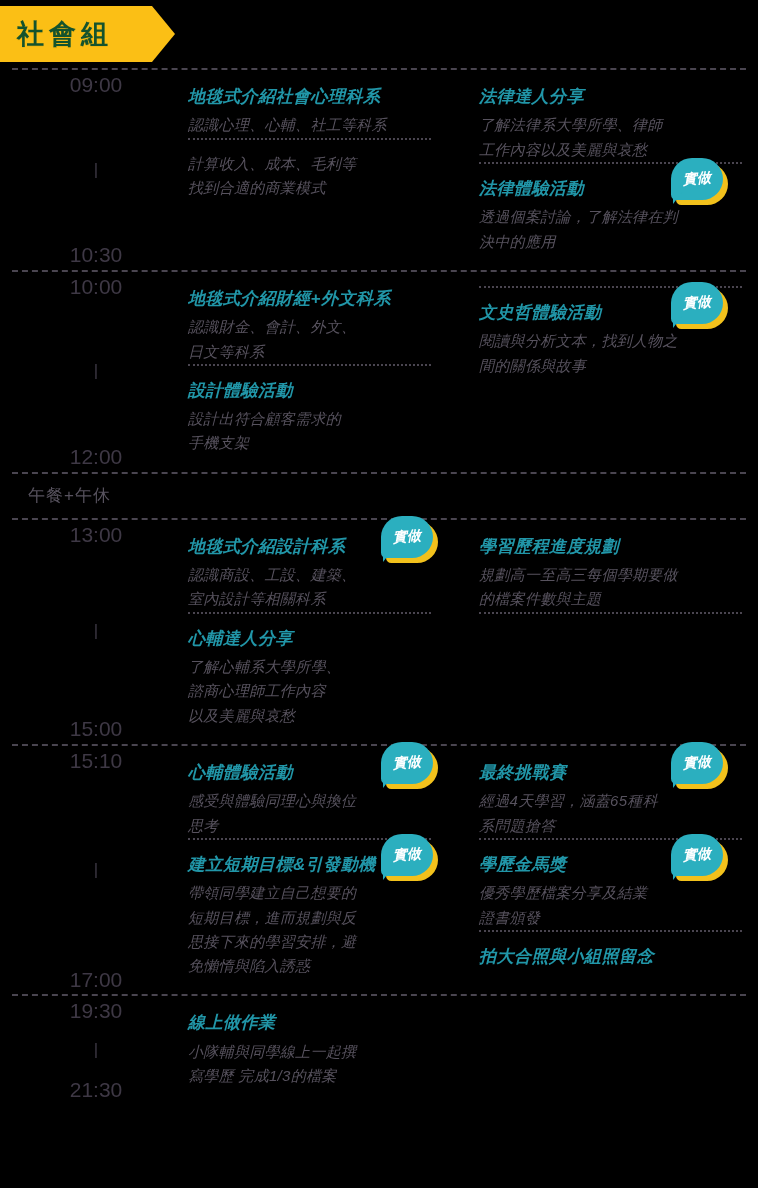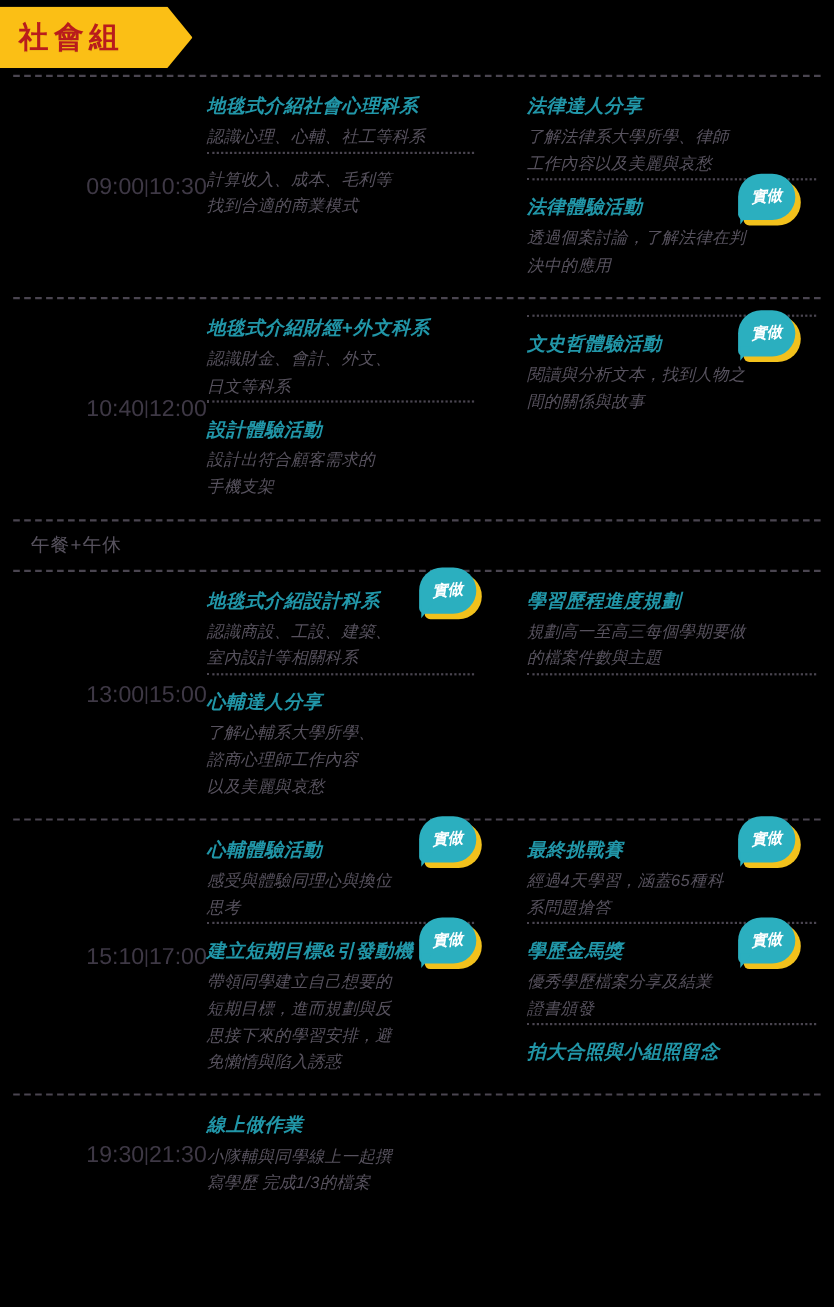--- a/index.html
+++ b/index.html
@@ -27,36 +27,36 @@
   .tab-day3 { position: absolute; left: 125px; top: 0; width: 150px; }
   .tab-day4 { position: absolute; left: 375px; top: 0; width: 150px; }
   .grouptag {
     position: absolute; left: 0; top: 6px;
     width: 175px; height: 56px;
     background: #FBBF15;
     clip-path: polygon(0 0, 152px 0, 175px 28px, 152px 56px, 0 56px);
     display: flex; align-items: center;
   }
   .grouptag-label {
-    color: #b91c1c; font-size: 27px; font-weight: bold;
+    color: #14532d; font-size: 27px; font-weight: bold;
     letter-spacing: 5px; padding-left: 17px;
     text-shadow: 0 1px 0 rgba(0,0,0,.05);
   }
 
   
   .schedule { position: relative; width: 758px; }
   .rowsep {
     height: 0; border-top: 2px dashed #4A4550;
     margin: 0 12px 0 12px;
   }
   .row { display: flex; position: relative; }
   .timecol {
     width: 188px; flex: 0 0 188px;
-    display: flex; 
-    align-items: center; justify-content: flex-end;
+    display: flex; flex-direction: column;
+    align-items: center; justify-content: space-between;
     color: #3E3845; font-size: 21px; line-height: 1.42;
     padding-left: 4px;
   }
   .timecol .dash { font-size: 17px; line-height: 1.1; color: #3E3845; }
   .cols { flex: 1; display: flex; padding: 14px 0 16px 0; }
   .col { width: 291px; flex: 0 0 291px; position: relative; padding-right: 12px; font-style: italic; }
   .col + .col { width: 272px; flex: 0 0 272px; }
 
   .block { position: relative; }
   .innersep {
@@ -160,21 +160,21 @@
                 </div>
                 <div class="bubble-tail"></div>
               </div>
             </div>
           </div>
         </div>
       </div>
       <div class="rowsep"></div>
       <div class="row">
         <div class="timecol">
-          <div>10:40</div>
+          <div>10:00</div>
           <div class="dash">|</div>
           <div>12:00</div>
         </div>
         <div class="cols">
           <div class="col">
             <div class="block">
               <div class="b-title">地毯式介紹財經+外文科系</div>
               <div class="b-desc">認識財金、會計、外文、
 日文等科系</div>
             </div>

